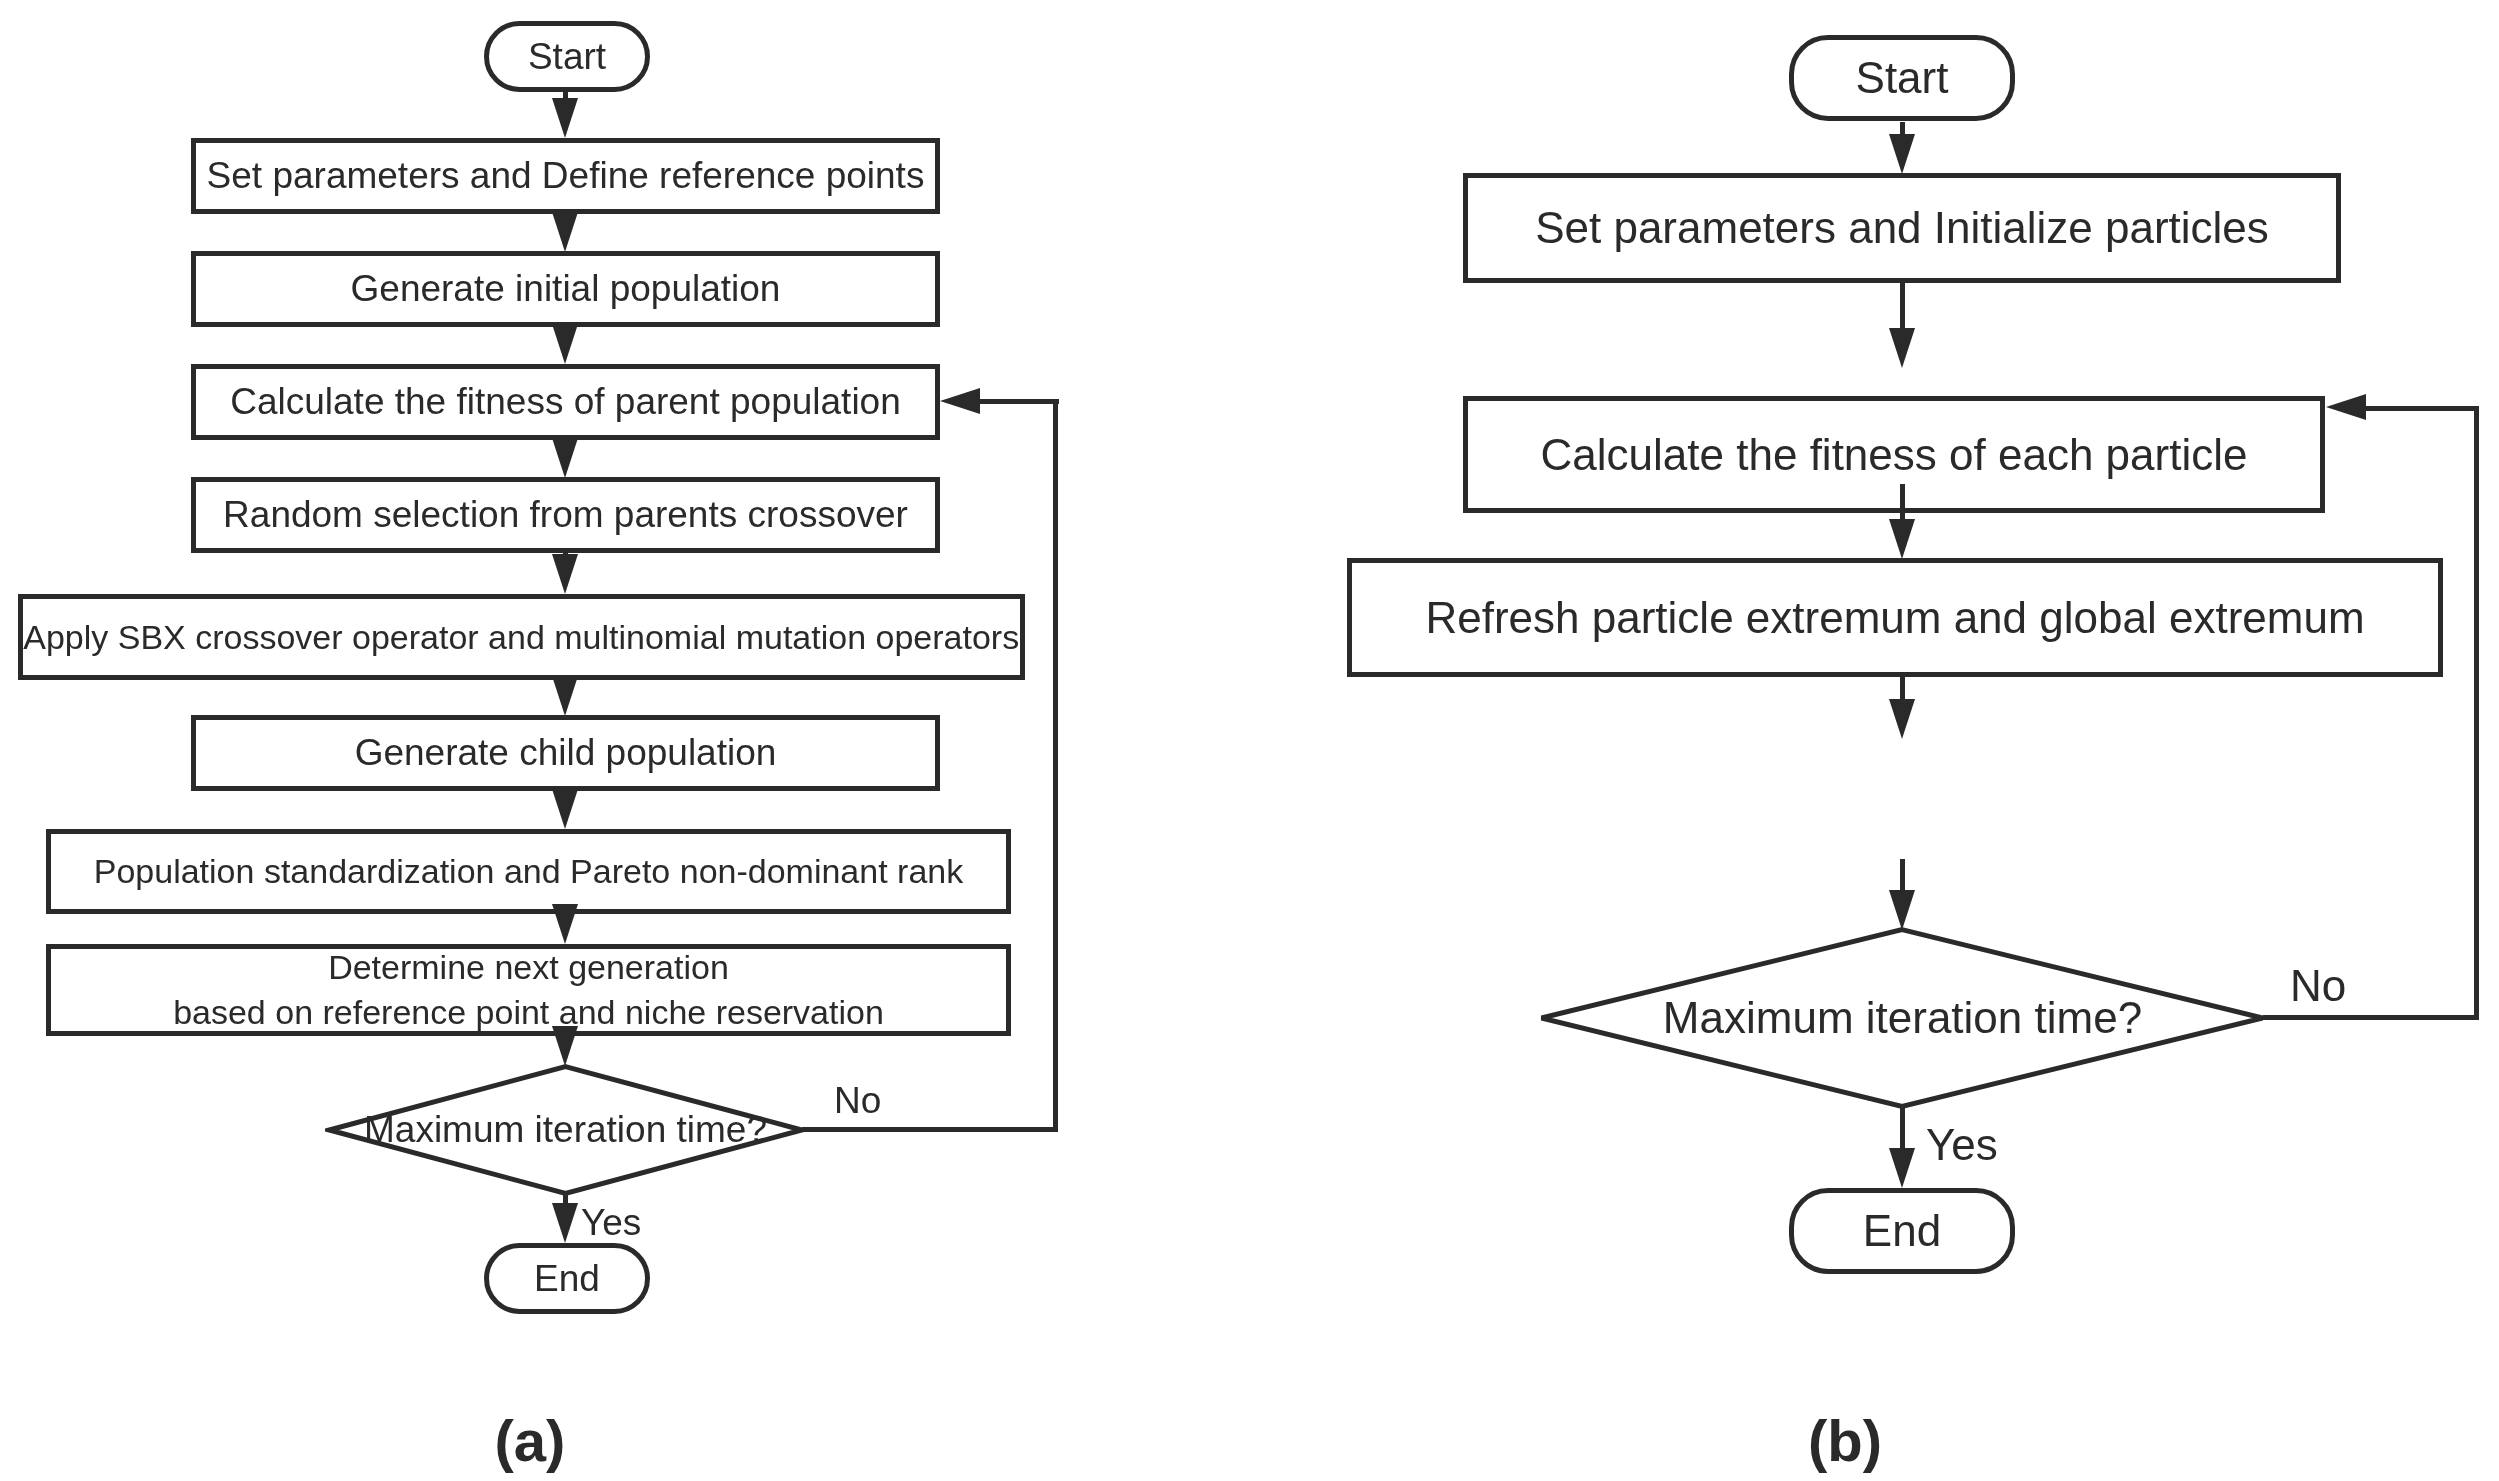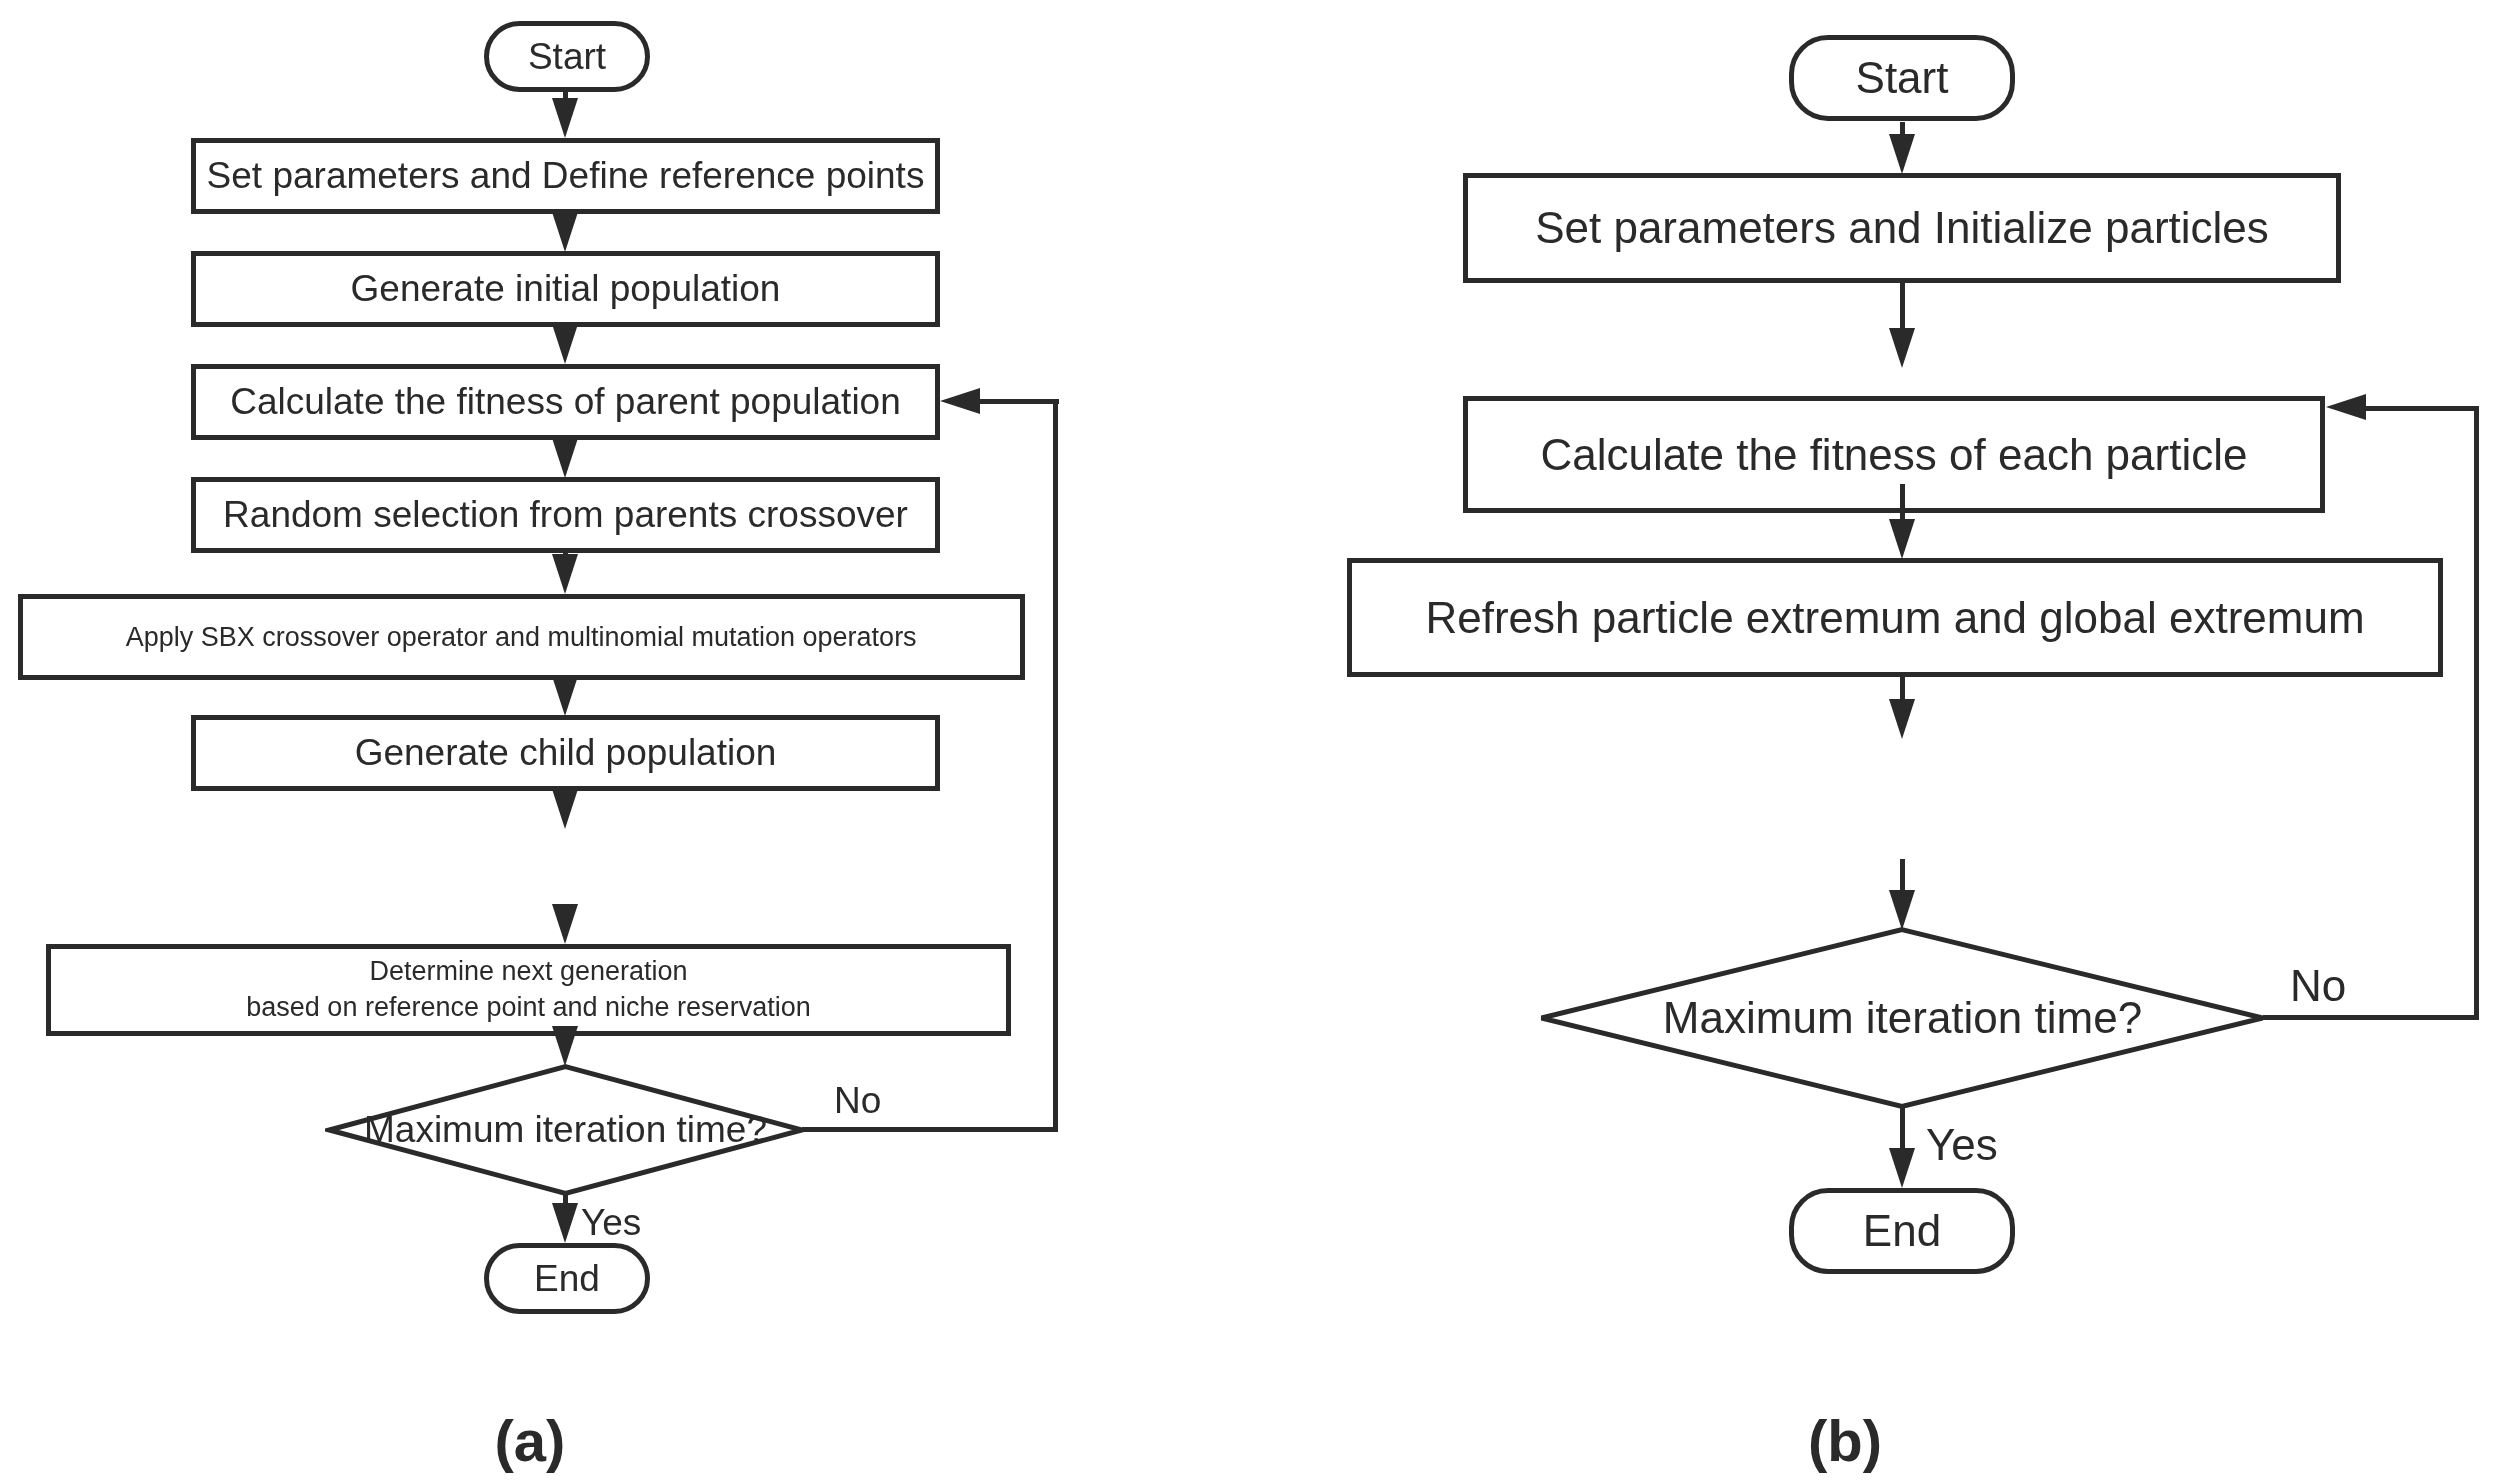--- a/index.html
+++ b/index.html
@@ -18,21 +18,21 @@
   .box{
     position:absolute;box-sizing:border-box;
     border:5px solid var(--stroke);
     background:var(--bg);
     display:flex;align-items:center;justify-content:center;
     text-align:center;white-space:nowrap;
     color:var(--stroke);
   }
   .pill{border-radius:39px;}
   .fa{font-size:37px;}
-  .faw{font-size:27px;}
+  .faw{font-size:34px;}
   .fb{font-size:44px;}
   .multi{white-space:normal;line-height:1.32;}
   .vline,.hline{position:absolute;background:var(--stroke);}
   .vline{width:5px;}
   .hline{height:5px;}
   .ah-down{
     position:absolute;width:0;height:0;
     border-left:13.4px solid transparent;
     border-right:13.4px solid transparent;
     border-top:40px solid var(--stroke);
@@ -83,20 +83,21 @@
   <div class="ah-down" style="left:552px;top:554px;"></div>
 
   <div class="box faw" style="left:17.7px;top:594px;width:1007px;height:86px;">Apply SBX crossover operator and multinomial mutation operators</div>
 
   <div class="ah-down" style="left:552px;top:676px;"></div>
 
   <div class="box fa" style="left:191px;top:715px;width:749px;height:76px;">Generate child population</div>
 
   <div class="ah-down" style="left:552px;top:789px;"></div>
 
+  <div class="box faw" style="left:46px;top:829px;width:965px;height:85px;">Population standardization and Pareto non-dominant rank</div>
 
   <div class="ah-down" style="left:552px;top:904px;"></div>
 
   <div class="box faw multi" style="left:46px;top:944px;width:965px;height:92px;">
     <div>
       <div>Determine next generation</div>
       <div>based on reference point and niche reservation</div>
     </div>
   </div>
 

